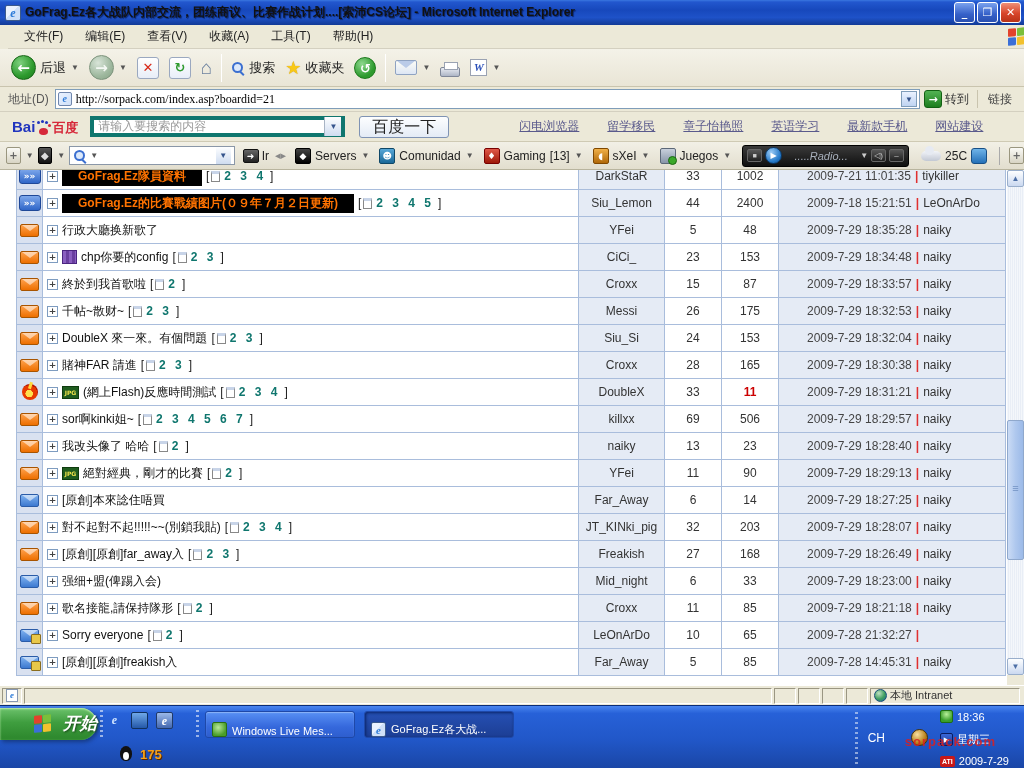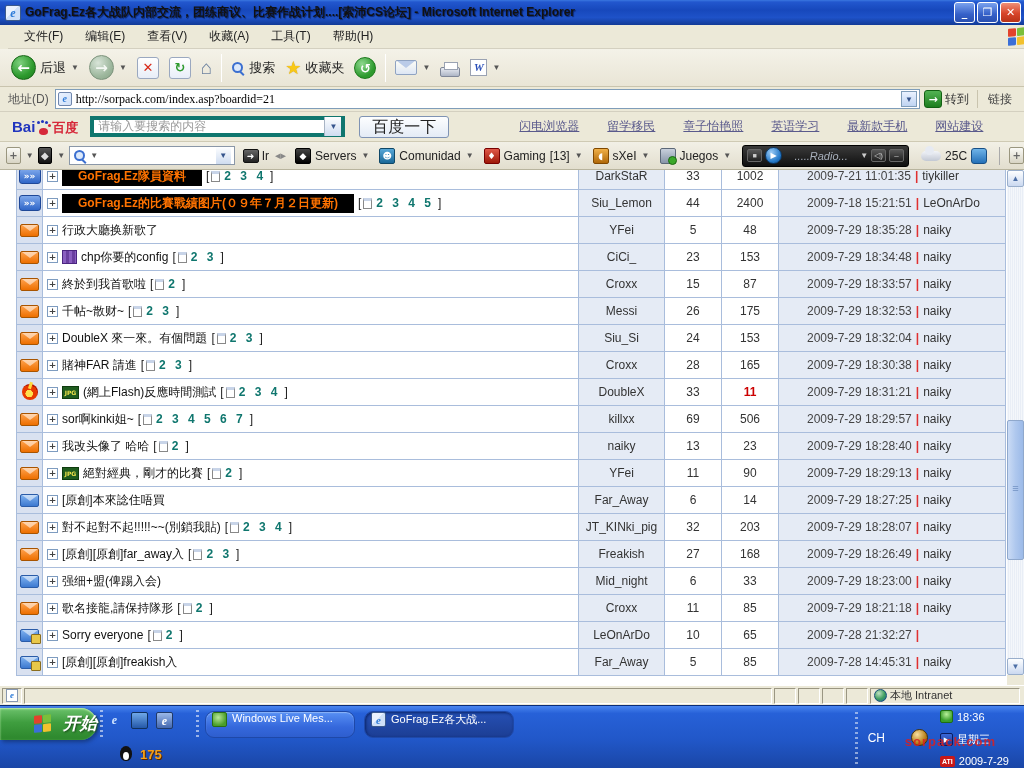--- a/index.html
+++ b/index.html
@@ -183,21 +183,21 @@
   .ql-ie{background:transparent;color:#CFE4FF}
   .ql-msn{background:linear-gradient(180deg,#6FA8E8,#2458A8);border:1px solid #10305C}
   .ql-ie2{background:linear-gradient(180deg,#9AB8E8,#4468B0);border:1px solid #203A68;color:#fff}
   .tb-dots{position:absolute;top:4px;width:3px;height:28px;background:repeating-linear-gradient(180deg,rgba(255,255,255,.55) 0 2px,transparent 2px 5px)}
   .qq-area{position:absolute;left:118px;top:40px;display:flex;align-items:center;gap:6px}
   .qq-pen{width:16px;height:18px;position:relative}
   .qq-pen::before{content:"";position:absolute;left:2px;top:0;width:12px;height:15px;border-radius:50% 50% 45% 45%;background:#111}
   .qq-pen::after{content:"";position:absolute;left:5px;top:6px;width:6px;height:8px;border-radius:50%;background:#fff}
   .qq-count{font:bold 13px/14px "Liberation Sans",sans-serif;color:#F6A018;text-shadow:1px 1px 0 #5A2A00}
   .tasks{position:absolute;left:205px;top:5px;display:flex;gap:9px}
-  .taskbtn{width:150px;height:27px;border-radius:9px;display:flex;align-items:flex-start;gap:5px;padding:0 6px;color:#fff;font-size:11px;white-space:nowrap;overflow:hidden;
+  .taskbtn{width:150px;height:27px;border-radius:3px;display:flex;align-items:flex-end;gap:5px;padding:0 6px;color:#fff;font-size:11px;white-space:nowrap;overflow:hidden;
     background:linear-gradient(180deg,#5890F4,#3568DC 60%,#2E5ECE);box-shadow:inset 0 1px 1px #8CB4F8;border:1px solid #1E48A8}
   .taskbtn.active{background:linear-gradient(180deg,#2650B4,#1C3E94);box-shadow:inset 1px 1px 3px #0A2468}
   .task-ico{width:15px;height:15px;border-radius:2px;flex:0 0 auto;text-align:center;font:italic bold 11px/14px "Liberation Serif",serif;color:#fff}
   .ti-msn{background:radial-gradient(circle at 40% 35%,#B8E89A,#4A9E2A 70%);border:1px solid #2A6E12}
   .ti-qun{background:radial-gradient(circle at 40% 35%,#A8D8F8,#3A78C8 70%);border:1px solid #1A4888}
   .ti-ie{background:linear-gradient(135deg,#EAF2FF 0 45%,#CFE0F8 45% 100%);border:1px solid #3C5A8C;color:#2D7BD8}
   .tray{position:absolute;right:0;top:0;height:63px;display:flex;align-items:center}
   .tray-sep{width:3px;height:52px;margin-right:10px;background:repeating-linear-gradient(180deg,rgba(255,255,255,.5) 0 2px,transparent 2px 5px)}
   .tray-lang{color:#fff;font-size:12px;margin-right:26px}
   .sogou{width:17px;height:17px;border-radius:50%;background:radial-gradient(circle at 35% 30%,#F8E0A0,#B88018 60%,#6E4A08);border:1px solid #4A3206;margin-right:10px}

